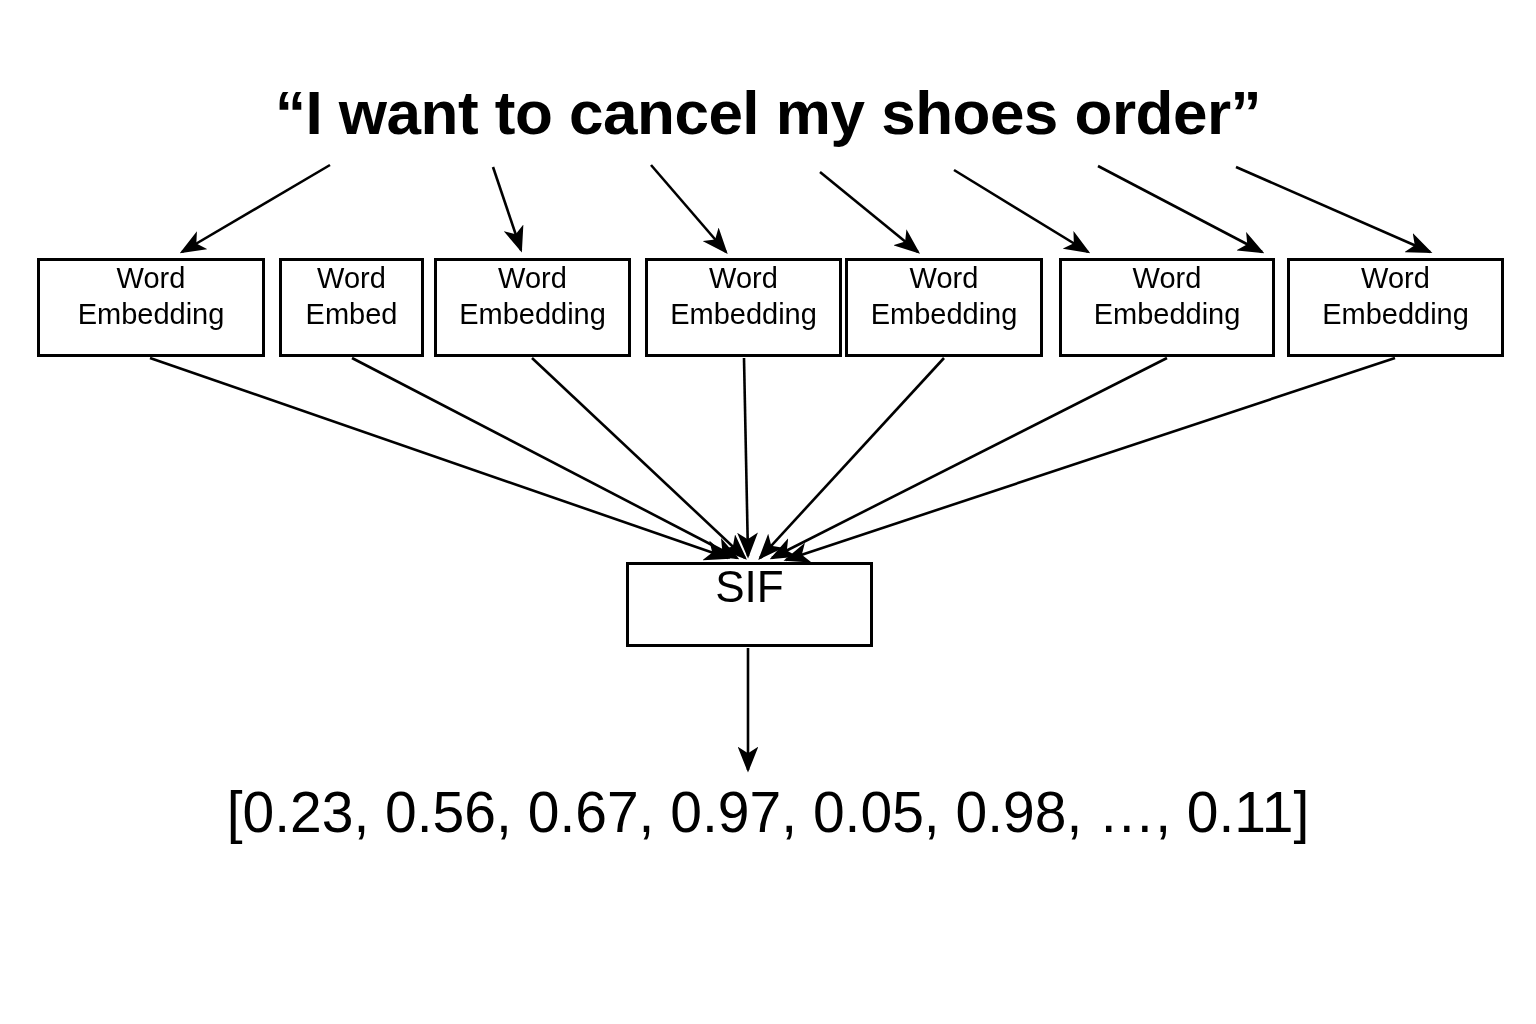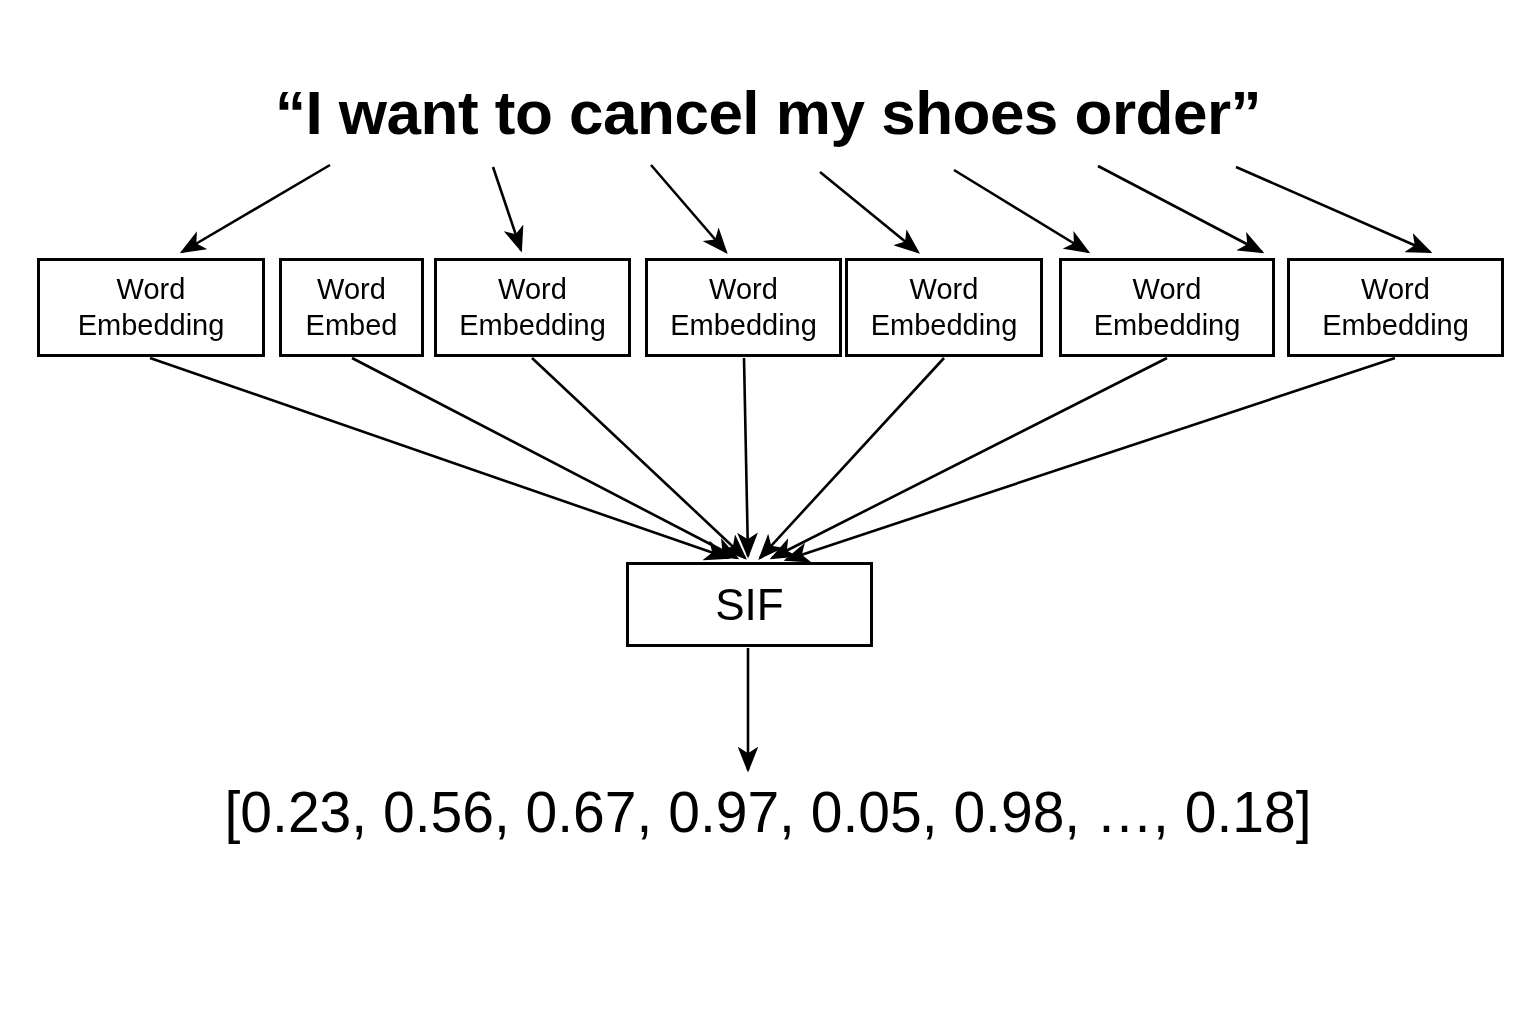--- a/index.html
+++ b/index.html
@@ -37,37 +37,36 @@
     letter-spacing: -0.5px;
     white-space: nowrap;
     font-weight: bold;
   }
   .embed-box {
     position: absolute;
     box-sizing: border-box;
     border: 3px solid #000000;
     background: #ffffff;
     display: flex;
-    align-items: center;
     justify-content: center;
     text-align: center;
     font-size: 29px;
     line-height: 1.23;
   }
   .embed-box .lbl {
     display: block;
     white-space: pre-line;
   }
   .sif-box {
     position: absolute;
     box-sizing: border-box;
     border: 3px solid #000000;
     background: #ffffff;
     display: flex;
-    align-items: center;
+    align-items: flex-start;
     justify-content: center;
     font-size: 44px;
     line-height: 1;
   }
   .vector {
     position: absolute;
     left: 0;
     top: 784px;
     width: 1536px;
     text-align: center;
@@ -143,15 +142,15 @@
 
   <div class="embed-box" style="left:1287px; top:258px; width:217px; height:99px;">
     <span class="lbl">Word
 Embedding</span>
   </div>
 
   <div class="sif-box" style="left:626px; top:562px; width:247px; height:85px;">
     <span>SIF</span>
   </div>
 
-  <div class="vector">[0.23, 0.56, 0.67, 0.97, 0.05, 0.98, …, 0.18]</div>
+  <div class="vector">[0.23, 0.56, 0.67, 0.97, 0.05, 0.98, …, 0.11]</div>
 
 </div>
 
 </body></html>

